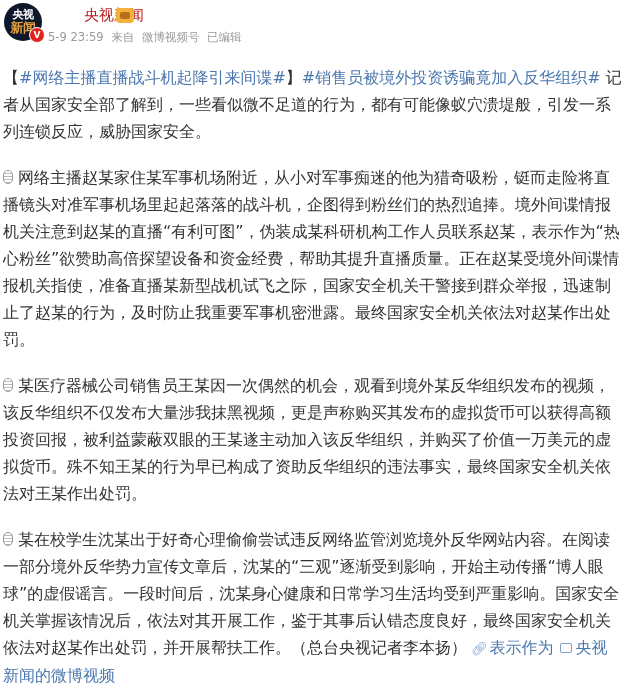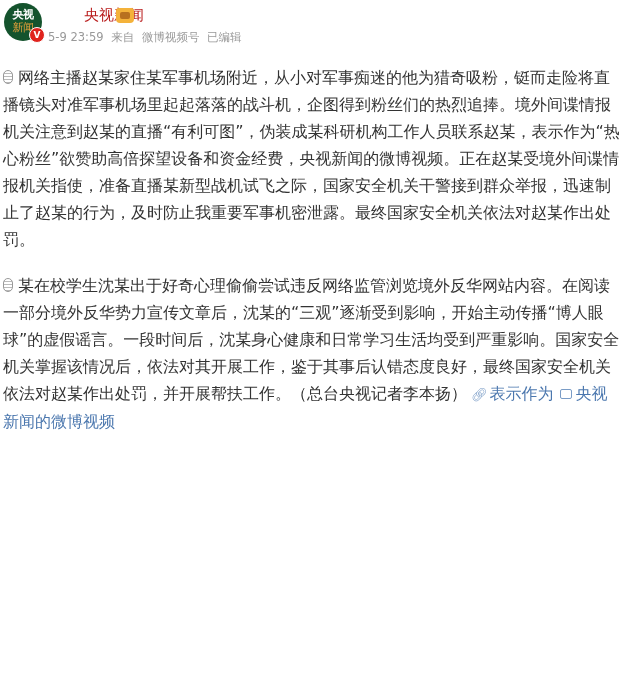--- a/index.html
+++ b/index.html
@@ -1,20 +1,20 @@
 <!DOCTYPE html>
 <html><head>
 <meta charset="utf-8">
 <style>
   html, body { margin:0; padding:0; background:#ffffff; }
   body { width:624px; height:699px; overflow:hidden; font-family:"DejaVu Sans","Liberation Sans",sans-serif; color:#333; }
   .header { position:relative; height:52px; }
-  .avatar { position:absolute; left:4px; top:3px; width:38px; height:38px; border-radius:50%; background:#14532d; overflow:visible; }
+  .avatar { position:absolute; left:4px; top:3px; width:38px; height:38px; border-radius:50%; background:#0f172a; overflow:visible; }
   .avatar .t1 { position:absolute; left:0; right:0; top:6px; text-align:center; font-size:11px; font-weight:bold; color:#fff; line-height:12px; letter-spacing:-0.5px; }
-  .avatar .t2 { position:absolute; left:0; right:0; top:19px; text-align:center; font-size:11px; font-weight:normal; color:#e8a13a; line-height:12px; letter-spacing:-0.5px; }
+  .avatar .t2 { position:absolute; left:0; right:0; top:19px; text-align:center; font-size:13px; font-weight:bold; color:#e8a13a; line-height:12px; letter-spacing:-0.5px; }
   .avatar .vbadge { position:absolute; right:-3px; bottom:-2px; width:14px; height:14px; border-radius:50%; background:#e0231d; border:1.5px solid #fff; color:#fff; font-size:9px; font-weight:bold; line-height:14px; text-align:center; }
   .name { position:absolute; left:48px; top:6px; font-size:15px; color:#b91c1c; line-height:18px;margin-left:36px; }
   .crown { position:absolute; left:116px; top:8px; width:18px; height:15px; background:#f4b23a; border-radius:3px 3px 4px 4px; }
   .crown::before { content:""; position:absolute; left:4px; top:4px; width:10px; height:7px; background:#b8701f; border-radius:2px; }
   .meta { position:absolute; left:48px; top:30px; font-size:11.5px; color:#999; line-height:14px; }
   .meta span { margin-right:4px; }
   .content { position:absolute; left:3px; top:64px; width:620px; font-size:16px; line-height:27px; color:#333; }
   .para { margin:0 0 19px 0; text-align:left; word-break:break-all; }
   .tag { color:#4b77ae; }
   .link { color:#4b77ae; }
@@ -35,18 +35,20 @@
   <div class="crown"></div>
   <div class="meta">
     <span>5-9 23:59</span>
     <span>来自</span>
     <span>微博视频号</span>
     <span>已编辑</span>
   </div>
 </div>
 
 <div class="content">
+  <p class="para"><span>【</span><span class="tag">#网络主播直播战斗机起降引来间谍#</span><span>】</span><span class="tag">#销售员被境外投资诱骗竟加入反华组织#</span><span> 记者从国家安全部了解到，一些看似微不足道的行为，都有可能像蚁穴溃堤般，引发一系列连锁反应，威胁国家安全。</span></p>
 
-  <p class="para"><span class="mic"></span><span>网络主播赵某家住某军事机场附近，从小对军事痴迷的他为猎奇吸粉，铤而走险将直播镜头对准军事机场里起起落落的战斗机，企图得到粉丝们的热烈追捧。境外间谍情报机关注意到赵某的直播“有利可图”，伪装成某科研机构工作人员联系赵某，表示作为“热心粉丝”欲赞助高倍探望设备和资金经费，央视新闻的微博视频。正在赵某受境外间谍情报机关指使，准备直播某新型战机试飞之际，国家安全机关干警接到群众举报，迅速制止了赵某的行为，及时防止我重要军事机密泄露。最终国家安全机关依法对赵某作出处罚。</span></p>
+  <p class="para"><span class="mic"></span><span>网络主播赵某家住某军事机场附近，从小对军事痴迷的他为猎奇吸粉，铤而走险将直播镜头对准军事机场里起起落落的战斗机，企图得到粉丝们的热烈追捧。境外间谍情报机关注意到赵某的直播“有利可图”，伪装成某科研机构工作人员联系赵某，表示作为“热心粉丝”欲赞助高倍探望设备和资金经费，帮助其提升直播质量。正在赵某受境外间谍情报机关指使，准备直播某新型战机试飞之际，国家安全机关干警接到群众举报，迅速制止了赵某的行为，及时防止我重要军事机密泄露。最终国家安全机关依法对赵某作出处罚。</span></p>
 
+  <p class="para"><span class="mic"></span><span>某医疗器械公司销售员王某因一次偶然的机会，观看到境外某反华组织发布的视频，该反华组织不仅发布大量涉我抹黑视频，更是声称购买其发布的虚拟货币可以获得高额投资回报，被利益蒙蔽双眼的王某遂主动加入该反华组织，并购买了价值一万美元的虚拟货币。殊不知王某的行为早已构成了资助反华组织的违法事实，最终国家安全机关依法对王某作出处罚。</span></p>
 
   <p class="para"><span class="mic"></span><span>某在校学生沈某出于好奇心理偷偷尝试违反网络监管浏览境外反华网站内容。在阅读一部分境外反华势力宣传文章后，沈某的“三观”逐渐受到影响，开始主动传播“博人眼球”的虚假谣言。一段时间后，沈某身心健康和日常学习生活均受到严重影响。国家安全机关掌握该情况后，依法对其开展工作，鉴于其事后认错态度良好，最终国家安全机关依法对赵某作出处罚，并开展帮扶工作。（总台央视记者李本扬）</span><span class="chain">🔗︎</span><span class="link">表示作为</span><span class="vid"></span><span class="link">央视新闻的微博视频</span></p>
 </div>
 
 </body></html>

